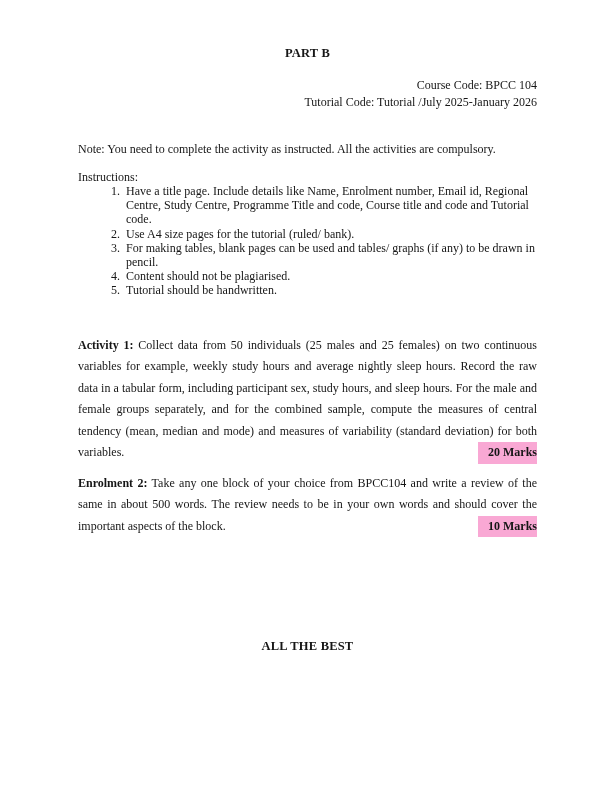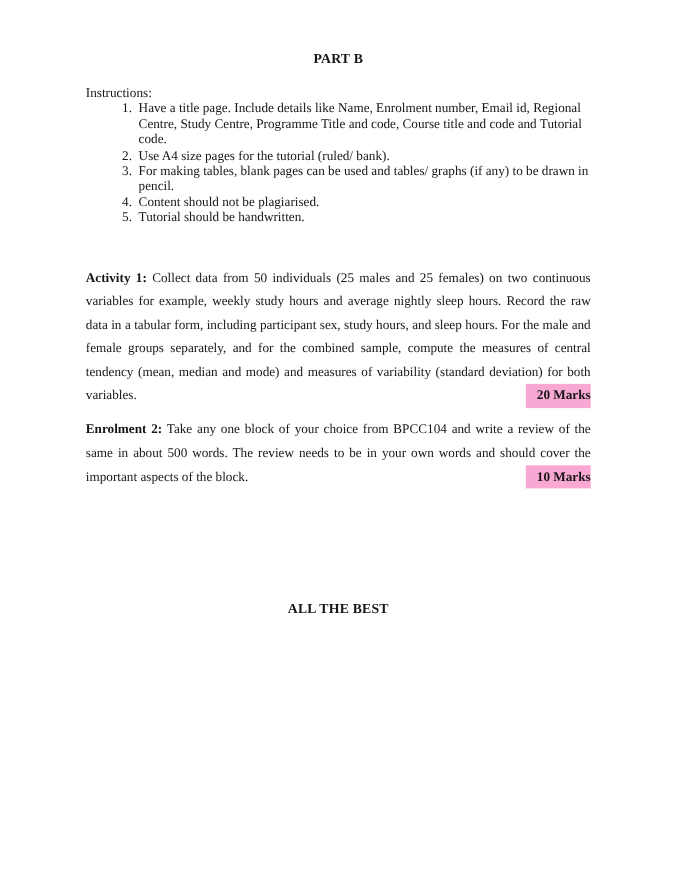--- a/index.html
+++ b/index.html
@@ -80,22 +80,25 @@
 </style>
 </head>
 <body>
 
 <div class="page">
 
   <div class="heading part">PART B</div>
 
 
   <div class="meta-block">
+    <div>Course Code: BPCC 104</div>
+    <div>Tutorial Code: Tutorial /July 2025-January 2026</div>
   </div>
 
+  <div class="note-line">Note: You need to complete the activity as instructed. All the activities are compulsory.</div>
 
   <div class="instructions-label">Instructions:</div>
 
   <ol class="instructions-list">
     <li>Have a title page. Include details like Name, Enrolment number, Email id, Regional Centre, Study Centre, Programme Title and code, Course title and code and Tutorial code.</li>
     <li>Use A4 size pages for the tutorial (ruled/ bank).</li>
     <li>For making tables, blank pages can be used and tables/ graphs (if any) to be drawn in pencil.</li>
     <li>Content should not be plagiarised.</li>
     <li>Tutorial should be handwritten.</li>
   </ol>

